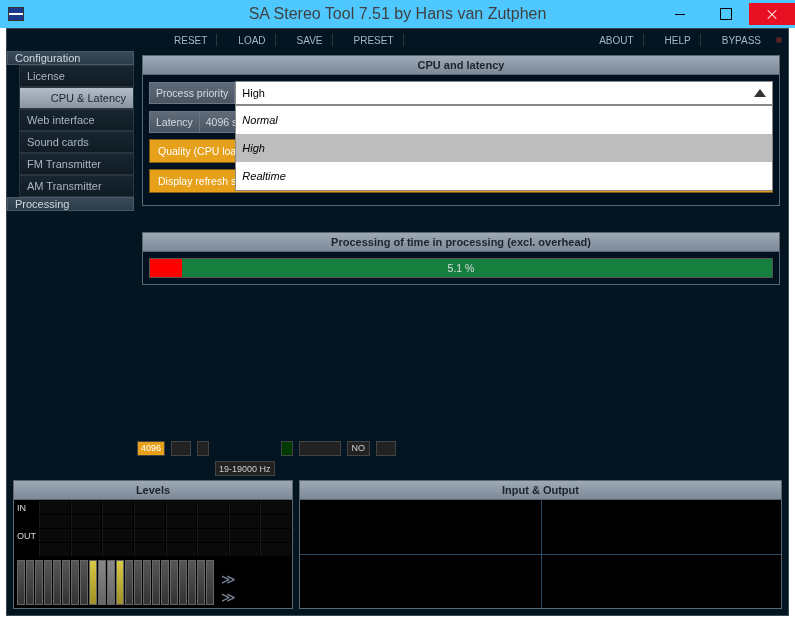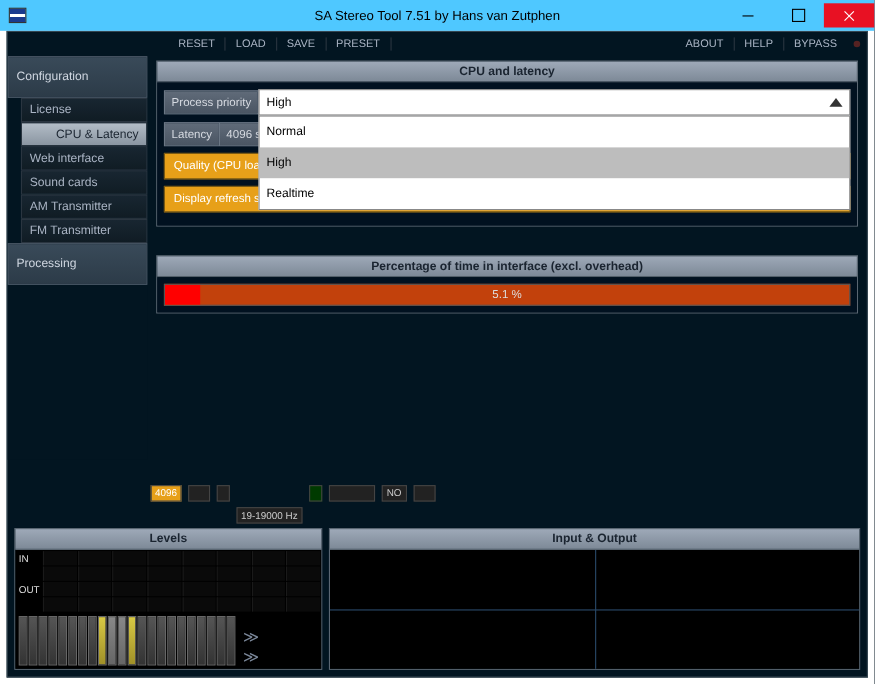--- a/index.html
+++ b/index.html
@@ -1,75 +1,75 @@
 <!DOCTYPE html>
 <html><head>
 <meta charset="utf-8">
 <style>
 * { box-sizing: border-box; margin: 0; padding: 0; font-family: Arial, sans-serif; }
 body { background: #fff; width: 795px; height: 622px; overflow: hidden; }
 
 
 .titlebar { height: 28px; background: #4FC8FF; display: flex; align-items: center; position: relative; }
 .tb-icon { width: 16px; height: 14px; margin-left: 8px; background: linear-gradient(#1a3a8e 0 40%, #fff 40% 60%, #1a3a8e 60%); border: 1px solid #333; }
-.tb-title { position: absolute; left: 50%; transform: translateX(-50%); font-size: 12px; color: #000000; }
+.tb-title { position: absolute; left: 50%; transform: translateX(-50%); font-size: 16px; color: #404040; }
 .tb-btns { margin-left: auto; display: flex; }
 .tb-btn { width: 46px; height: 22px; display: flex; align-items: center; justify-content: center; }
 .tb-min::after { content: ""; width: 10px; height: 1px; background: #000; }
 .tb-max::after { content: ""; width: 10px; height: 10px; border: 1px solid #000; }
 .tb-close { background: #E81123; }
 .tb-close::before, .tb-close::after { content: ""; position: absolute; width: 12px; height: 1px; background: #fff; }
 .tb-close::before { transform: rotate(45deg); }
 .tb-close::after { transform: rotate(-45deg); }
 .tb-close { position: relative; }
 
 
 .app { width: 783px; height: 588px; margin: 0 6px; background: #021521; border: 1px solid #3a4b56; display: flex; flex-direction: column; }
 
 
 .toprow { display: flex; height: 22px; }
 .sidebar-hdr { width: 127px; }
 .menu { flex: 1; display: flex; align-items: center; gap: 1px; padding-left: 20px; }
-.mbtn { color: #aab4c4; font-size: 10px; padding: 19px 8px; cursor: pointer; }
+.mbtn { color: #aab4c4; font-size: 10px; padding: 19px 8px; cursor: pointer; margin-left: 12px; }
 .msep { width: 1px; height: 12px; background: #2a3540; }
 .mspacer { flex: 1; }
 .rec { width: 6px; height: 6px; border-radius: 50%; background: #552222; margin: 0 6px; }
 
 
 .mainrow { flex: 1; display: flex; }
 .sidebar { width: 127px; background: #021521; }
-.grp-hdr { background: linear-gradient(#394a59,#2c3b48); color: #cfd6e0; font-size: 11px; padding: 12px 7px; border: 1px solid #4a5866; }
+.grp-hdr { background: linear-gradient(#394a59,#2c3b48); color: #cfd6e0; font-size: 11px; padding: 0 7px; border: 1px solid #4a5866; }
 .sb-item { margin-left: 12px; padding: 4px 7px; font-size: 11px; color: #aab4c4; border: 1px solid #2a3540; background: linear-gradient(#182631,#101c24); cursor: pointer; }
 .sb-item.sel { background: linear-gradient(#b3bdc7,#8a95a1); color: #1a2430; text-align: right; }
 
 
 .content { flex: 1; padding: 4px 8px 4px 8px; display: flex; flex-direction: column; }
 .panel { border: 1px solid #5a6672; margin-bottom: 26px; }
 .panel-hdr { background: linear-gradient(#9ea9b8,#7d8997); color: #1a2430; font-size: 11px; font-weight: bold; text-align: center; padding: 3px 0; border-bottom: 1px solid #5a6672; }
 .panel-body { padding: 6px; background: #011120; }
 
 
 .row { display: flex; align-items: center; margin-bottom: 6px; }
 .row-lbl { background: linear-gradient(#606b79,#4a5563); color: #d5d9e0; font-size: 10.5px; padding: 4px 6px; border: 1px solid #6a7684; }
 .orange-row { background: #E7A019; color: #fff; font-size: 10.5px; padding: 5px 8px; border: 1px solid #7a5a14; margin-bottom: 6px; display: flex; }
 .orange-row .val { margin-left: auto; }
 
 
 .dd { flex: 1; position: relative; }
 .dd-sel { background: #fff; border: 1px solid #888; height: 24px; display: flex; align-items: center; padding: 0 6px; font-size: 11px; cursor: pointer; }
 .dd-arr { margin-left: auto; width: 0; height: 0; border-left: 6px solid transparent; border-right: 6px solid transparent; border-bottom: 8px solid #333; }
-.dd-list { position: absolute; left: 0; right: 0; top: 24px; background: #fff; border: 1px solid #888; z-index: 10; }
+.dd-list { position: absolute; left: 0; right: 0; top: 24px; background: #fff; border: 1px solid #888; z-index: 10; font-style: italic; }
 .dd-opt { padding: 8px 6px; font-size: 11px; cursor: pointer; }
 .dd-opt.hov { background: #bdbdbd; }
 
 
 .lat-val { background: linear-gradient(#606b79,#4a5563); color: #d5d9e0; font-size: 10.5px; padding: 4px 6px; border: 1px solid #6a7684; border-left: none; }
 
 
-.prog { height: 20px; background: #c2410c; border: 1px solid #555; position: relative; }
+.prog { height: 20px; background: #15803d; border: 1px solid #555; position: relative; }
 .prog-fill { height: 100%; background: #ff0000; }
 .prog-txt { position: absolute; inset: 0; display: flex; align-items: center; justify-content: center; font-size: 10.5px; color: #ddd; }
 
 
 .status { display: flex; gap: 6px; padding: 2px 0 4px 130px; align-items: center; margin-top: auto; }
 .st-block { height: 15px; border: 1px solid #444; display: flex; align-items: center; font-size: 9px; color: #ccc; background: #222; }
 .st-a { width: 28px; background: #E7A019; color: #fff; justify-content: center; }
 .st-a2 { width: 20px; }
 .st-b { width: 12px; }
 .st-txt { padding: 0 3px; margin-top: 41px; }
@@ -132,22 +132,22 @@
     </div>
   </div>
 
   <div class="mainrow">
     <div class="sidebar">
       <div class="grp-hdr">Configuration</div>
       <div class="sb-item">License</div>
       <div class="sb-item sel">CPU &amp; Latency</div>
       <div class="sb-item">Web interface</div>
       <div class="sb-item">Sound cards</div>
+      <div class="sb-item">FM Transmitter</div>
       <div class="sb-item">AM Transmitter</div>
-      <div class="sb-item">FM Transmitter</div>
       <div class="grp-hdr">Processing</div>
     </div>
 
     <div class="content">
       <div class="panel">
         <div class="panel-hdr">CPU and latency</div>
         <div class="panel-body">
           <div class="row">
             <div class="row-lbl">Process priority</div>
             <div class="dd">
@@ -170,21 +170,21 @@
             <span>Quality (CPU load)</span>
           </div>
           <div class="orange-row">
             <span>Display refresh speed (CPU load)</span>
             <span class="val">100 %</span>
           </div>
         </div>
       </div>
 
       <div class="panel">
-        <div class="panel-hdr">Percentage of time in interface (excl. overhead)</div>
+        <div class="panel-hdr">Processing of time in processing (excl. overhead)</div>
         <div class="panel-body">
           <div class="prog">
             <div class="prog-fill" style="width:5.1%"></div>
             <div class="prog-txt">5.1 %</div>
           </div>
         </div>
       </div>
 
 
     </div>

